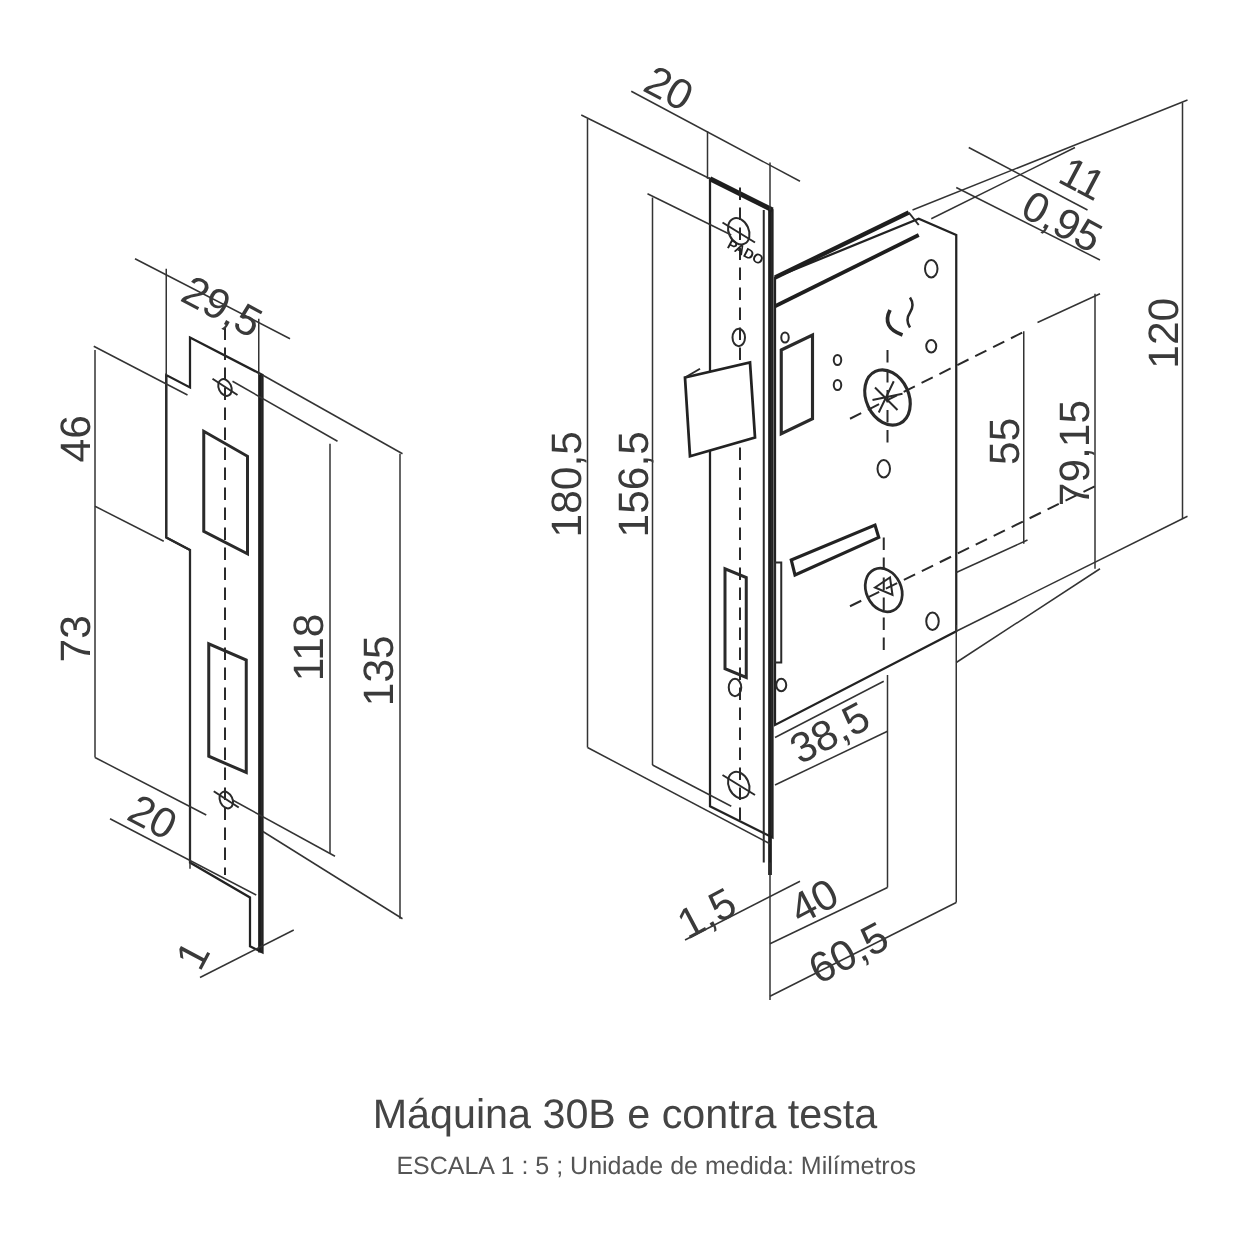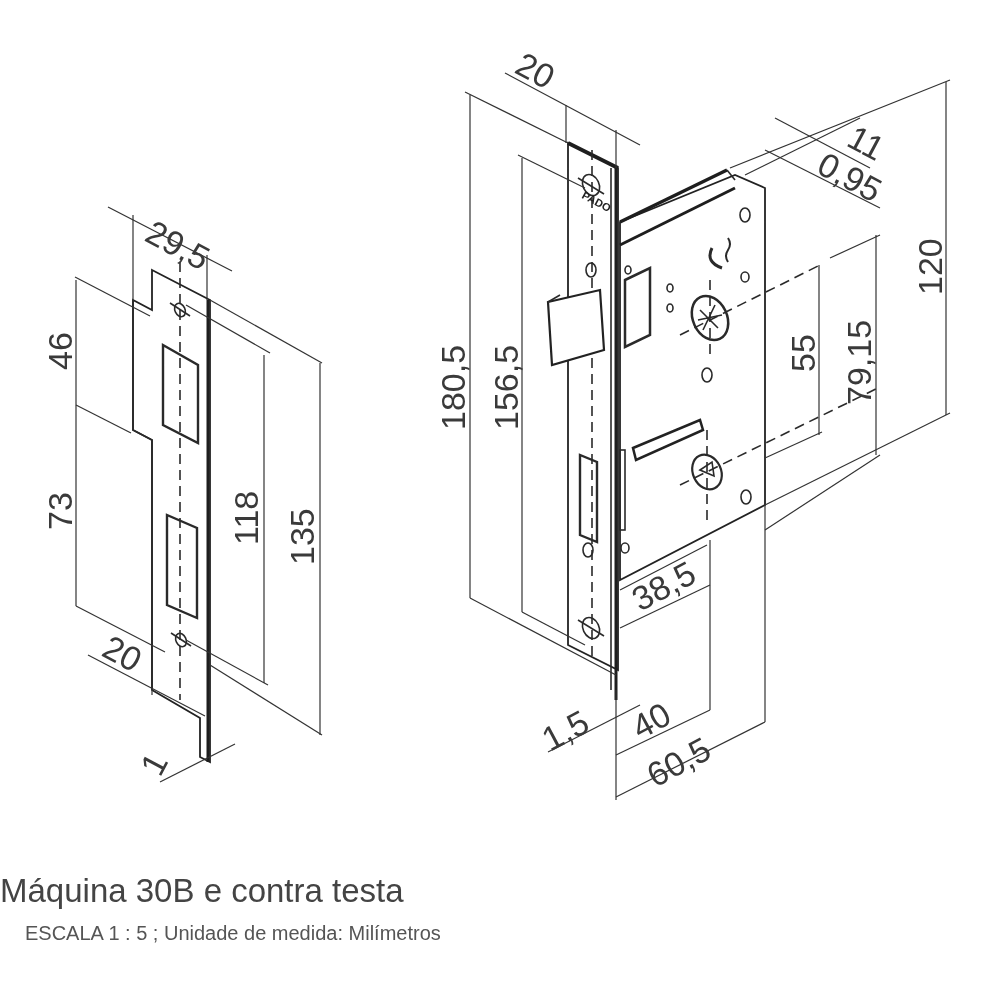--- a/index.html
+++ b/index.html
@@ -4,21 +4,21 @@
 <style>
   html, body { margin:0; padding:0; background:#ffffff; }
   body { width:1000px; height:1000px; position:relative; overflow:hidden; font-family:"Liberation Sans", sans-serif; }
   #drawing { position:absolute; left:0; top:0; width:1000px; height:1000px; }
   .ln { stroke:#2a2a2a; stroke-width:1.6; fill:none; }
   .thk { stroke:#1e1e1e; stroke-width:3; fill:none; }
   .dim { stroke:#333; stroke-width:1.2; fill:none; }
   .cl { stroke:#2a2a2a; stroke-width:1.6; fill:none; stroke-dasharray:10 6; }
   .part { fill:#ffffff; stroke:#222; stroke-width:1.8; }
   .dtxt { font-family:"Liberation Sans", sans-serif; font-size:34px; fill:#3a3a3a; font-weight:300; }
-  .caption { position:absolute; left:0; width:1000px; color:#444; }
+  .caption { position:absolute; left:0; width:1000px; text-align:center; color:#444; }
   .cap-title { top:872px; font-size:33px; }
   .cap-sub { top:922px; font-size:20px; color:#555;padding-left:25px; }
 </style>
 </head>
 <body>
 
 <svg id="drawing" viewBox="0 0 1000 1000" xmlns="http://www.w3.org/2000/svg">
 
   <g>
 

